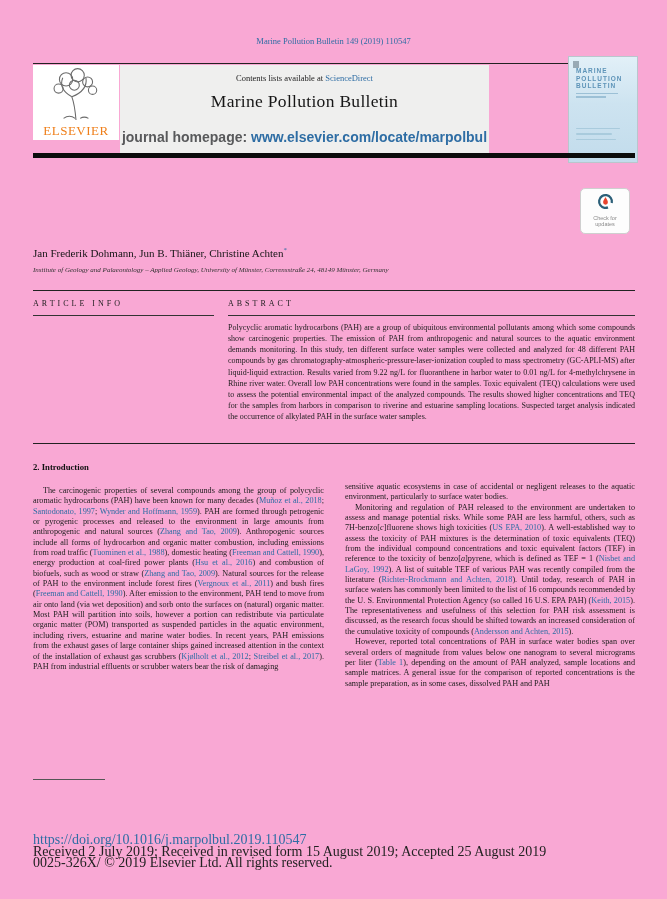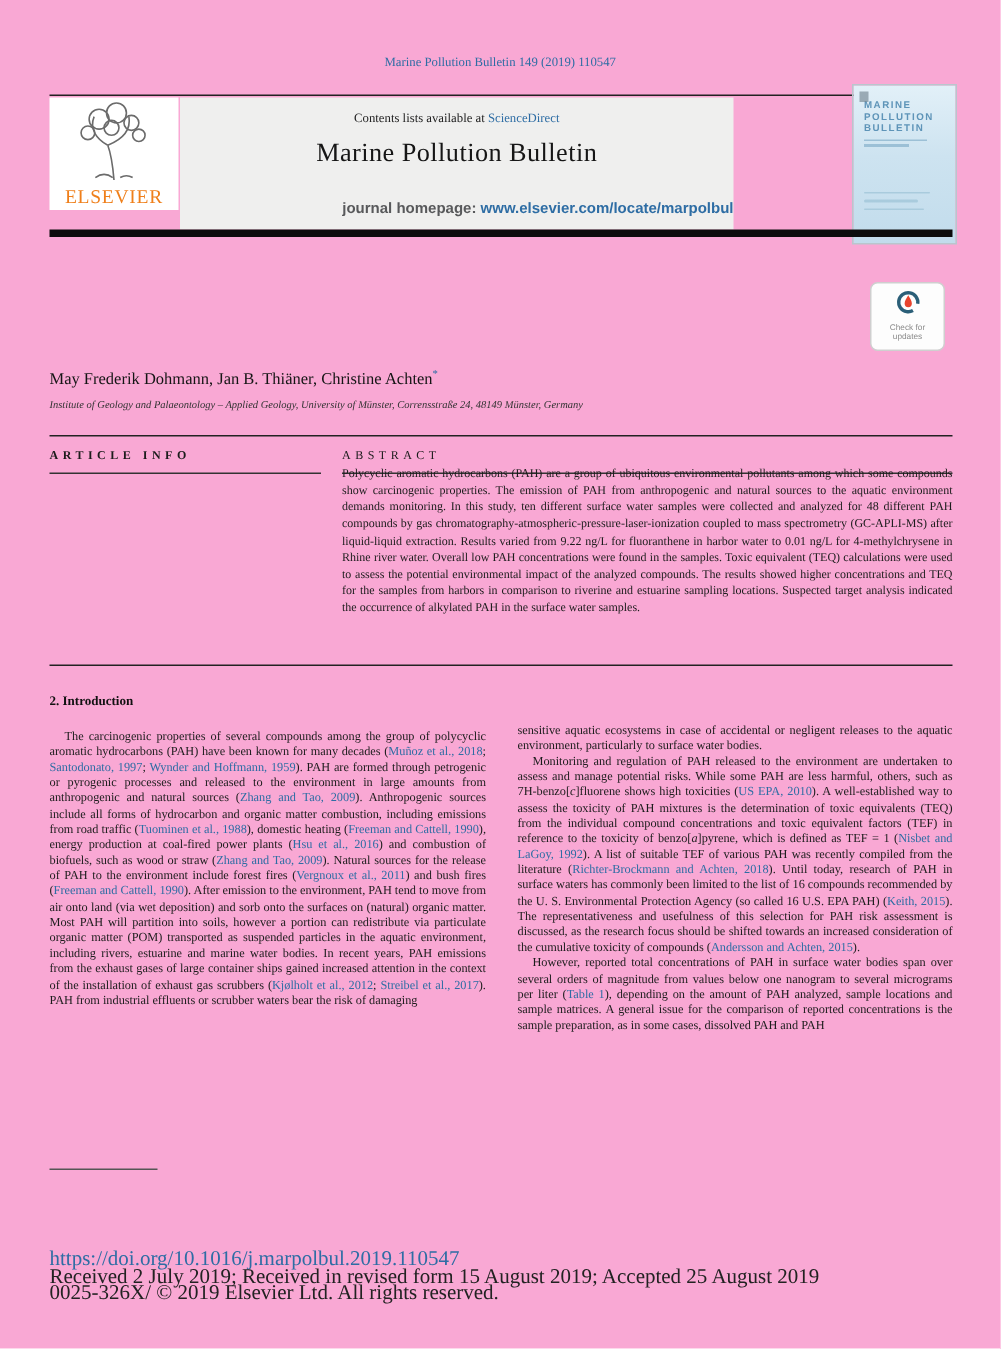--- a/index.html
+++ b/index.html
@@ -14,21 +14,21 @@
 
   .rule-top{position:absolute;top:63px;left:33px;width:602px;border-top:1px solid #222;}
   .masthead{position:absolute;top:64px;left:33px;width:602px;height:89px;}
   .logo-box{position:absolute;left:0;top:1px;width:86px;height:75px;background:#fff;text-align:center;}
   .logo-box svg{display:block;margin:2px auto 0;}
   .elsevier-word{font-size:13px;color:#ef7f1a;letter-spacing:.5px;margin-top:-2px;font-family:"Liberation Serif",serif;}
   .gray-box{position:absolute;left:87px;top:1px;width:369px;height:88px;background:#efefee;text-align:center;}
   .contents-line{margin-top:8px;font-size:8.5px;color:#222;}
   .journal-name{margin-top:8px;font-size:17.5px;color:#161616;letter-spacing:.3px;}
   .homepage-line{position:absolute;bottom:8px;left:0;width:100%;
-                 font-family:"Liberation Sans",sans-serif;font-weight:bold;font-size:10px;color:#58595b;text-align:right;}
+                 font-family:"Liberation Sans",sans-serif;font-weight:bold;font-size:14px;color:#58595b;}
   .black-bar{position:absolute;top:153px;left:33px;width:602px;height:5px;background:#0c0c0c;}
 
   .cover{position:absolute;left:535px;top:-8px;width:70px;height:107px;
          background:linear-gradient(180deg,#e2f0f8 0%,#cde3f0 45%,#c2dcec 100%);
          border:1px solid #b9c6cd;box-sizing:border-box;padding:10px 0 0 7px;}
   .cover-title div{font-family:"Liberation Sans",sans-serif;font-weight:bold;font-size:6.5px;
                    letter-spacing:1px;color:#5e94b8;line-height:7.5px;}
   .cover-sub{margin-top:3px;}
   .cover-sub .bar{height:1.5px;background:#9cc0d6;margin-bottom:2px;}
   .cover-mark{position:absolute;top:4px;left:4px;width:6px;height:7px;background:#6a7d88;opacity:.6;}
@@ -39,28 +39,28 @@
   .badge{position:absolute;top:188px;left:580px;width:50px;height:46px;border:1px solid #cfcfcf;
          border-radius:5px;text-align:center;box-sizing:border-box;padding-top:4px;background:#fdfdfd;}
   .badge-text{font-family:"Liberation Sans",sans-serif;font-size:5.5px;line-height:6px;color:#8a8a8a;margin-top:1px;}
 
   .authors{position:absolute;top:247px;left:33px;width:560px;font-size:11px;color:#151515;}
   .affiliation{position:absolute;top:266px;left:33px;width:560px;font-size:7px;font-style:italic;color:#333;}
 
   .rule2{position:absolute;top:290px;left:33px;width:602px;border-top:1px solid #222;}
 
   .block-heading{font-size:8px;letter-spacing:3px;color:#1c1c1c;}
-  .info-heading{position:absolute;top:299px;left:33px;font-weight:bold;}
+  .info-heading{position:absolute;top:299px;left:33px;}
   .abs-heading{position:absolute;top:299px;left:228px;}
   .info-rule{position:absolute;top:315px;left:33px;width:181px;border-top:1px solid #333;}
   .abs-rule{position:absolute;top:315px;left:228px;width:407px;border-top:1px solid #333;}
 
   .keywords{position:absolute;top:322px;left:33px;width:186px;font-size:7.5px;line-height:9.8px;color:#222;}
   .kw-label{font-style:italic;}
-  .abstract{position:absolute;top:310px;left:228px;width:407px;font-size:8px;line-height:11.15px;
+  .abstract{position:absolute;top:322px;left:228px;width:407px;font-size:8px;line-height:11.15px;
             text-align:justify;color:#1c1c1c;}
 
   .rule3{position:absolute;top:443px;left:33px;width:602px;border-top:1px solid #222;}
 
   .intro-heading{position:absolute;top:462px;left:33px;font-size:8.7px;font-weight:bold;color:#111;}
   .col{font-size:8.2px;line-height:10.35px;text-align:justify;color:#1c1c1c;}
   .col p{margin:0;}
   .col p.ind{text-indent:10px;}
   .col-left{position:absolute;top:486px;left:33px;width:291px;}
   .col-right{position:absolute;top:482px;left:345px;width:290px;}
@@ -140,21 +140,21 @@
         <circle cx="12" cy="12" r="9" fill="none" stroke="#2b5f78" stroke-width="3.2" stroke-dasharray="42 8" transform="rotate(100 12 12)"></circle>
         <path d="M12 5.5 C10 9 8.6 11 8.6 13.2 a3.4 3.4 0 0 0 6.8 0 C15.4 11 14 9 12 5.5 Z" fill="#e8432d"></path>
       </svg>
     </span>
     <div class="badge-text">
       <div>Check for</div>
       <div>updates</div>
     </div>
   </div>
 
-  <div class="authors"><span>May Frederik Dohmann, Jan B. Thiäner, Christine Achten</span><sup class="lnk">*</sup></div>
+  <div class="authors"><span>Jan Frederik Dohmann, Jun B. Thiäner, Christine Achten</span><sup class="lnk">*</sup></div>
   <div class="affiliation">Institute of Geology and Palaeontology – Applied Geology, University of Münster, Corrensstraße 24, 48149 Münster, Germany</div>
 
   <div class="rule2"></div>
 
   <div class="block-heading info-heading">ARTICLE INFO</div>
   <div class="block-heading abs-heading">ABSTRACT</div>
   <div class="info-rule"></div>
   <div class="abs-rule"></div>
 
 

